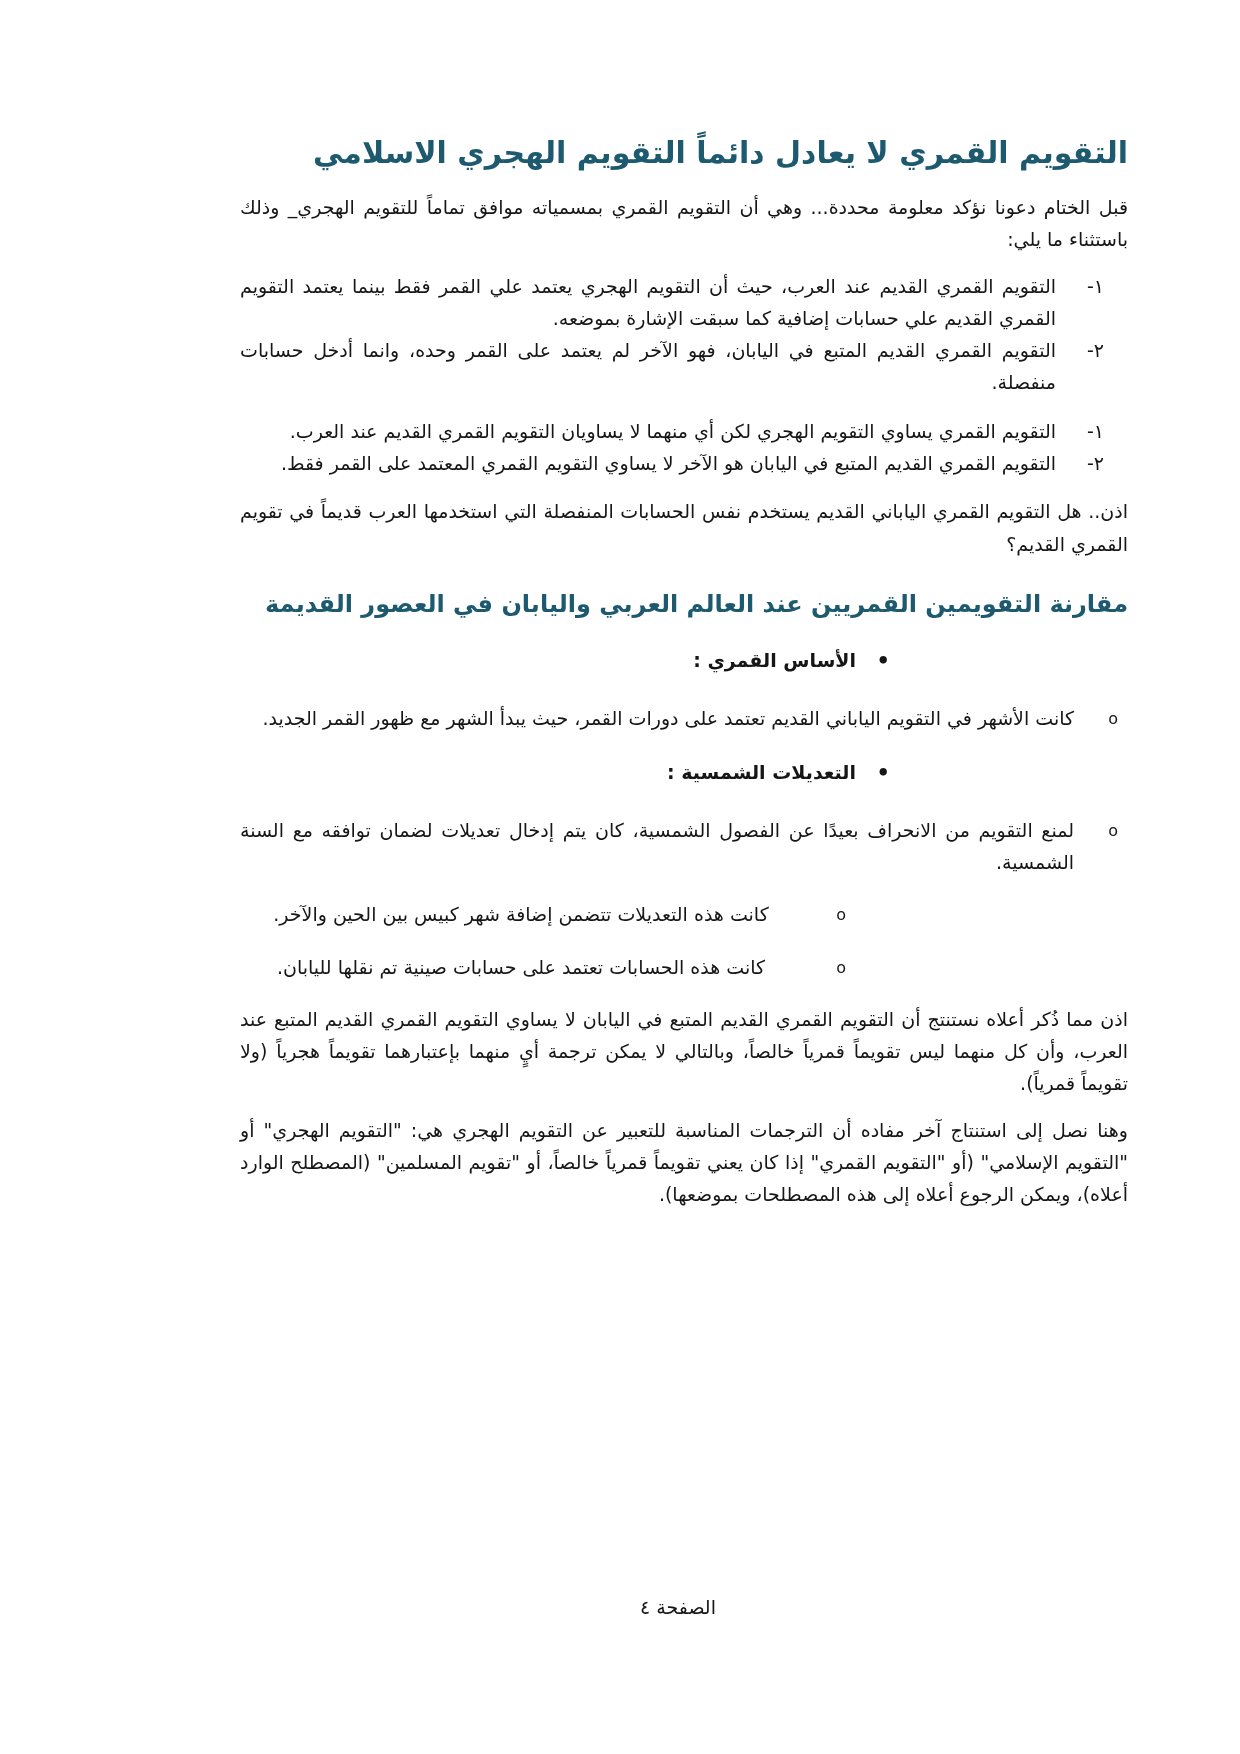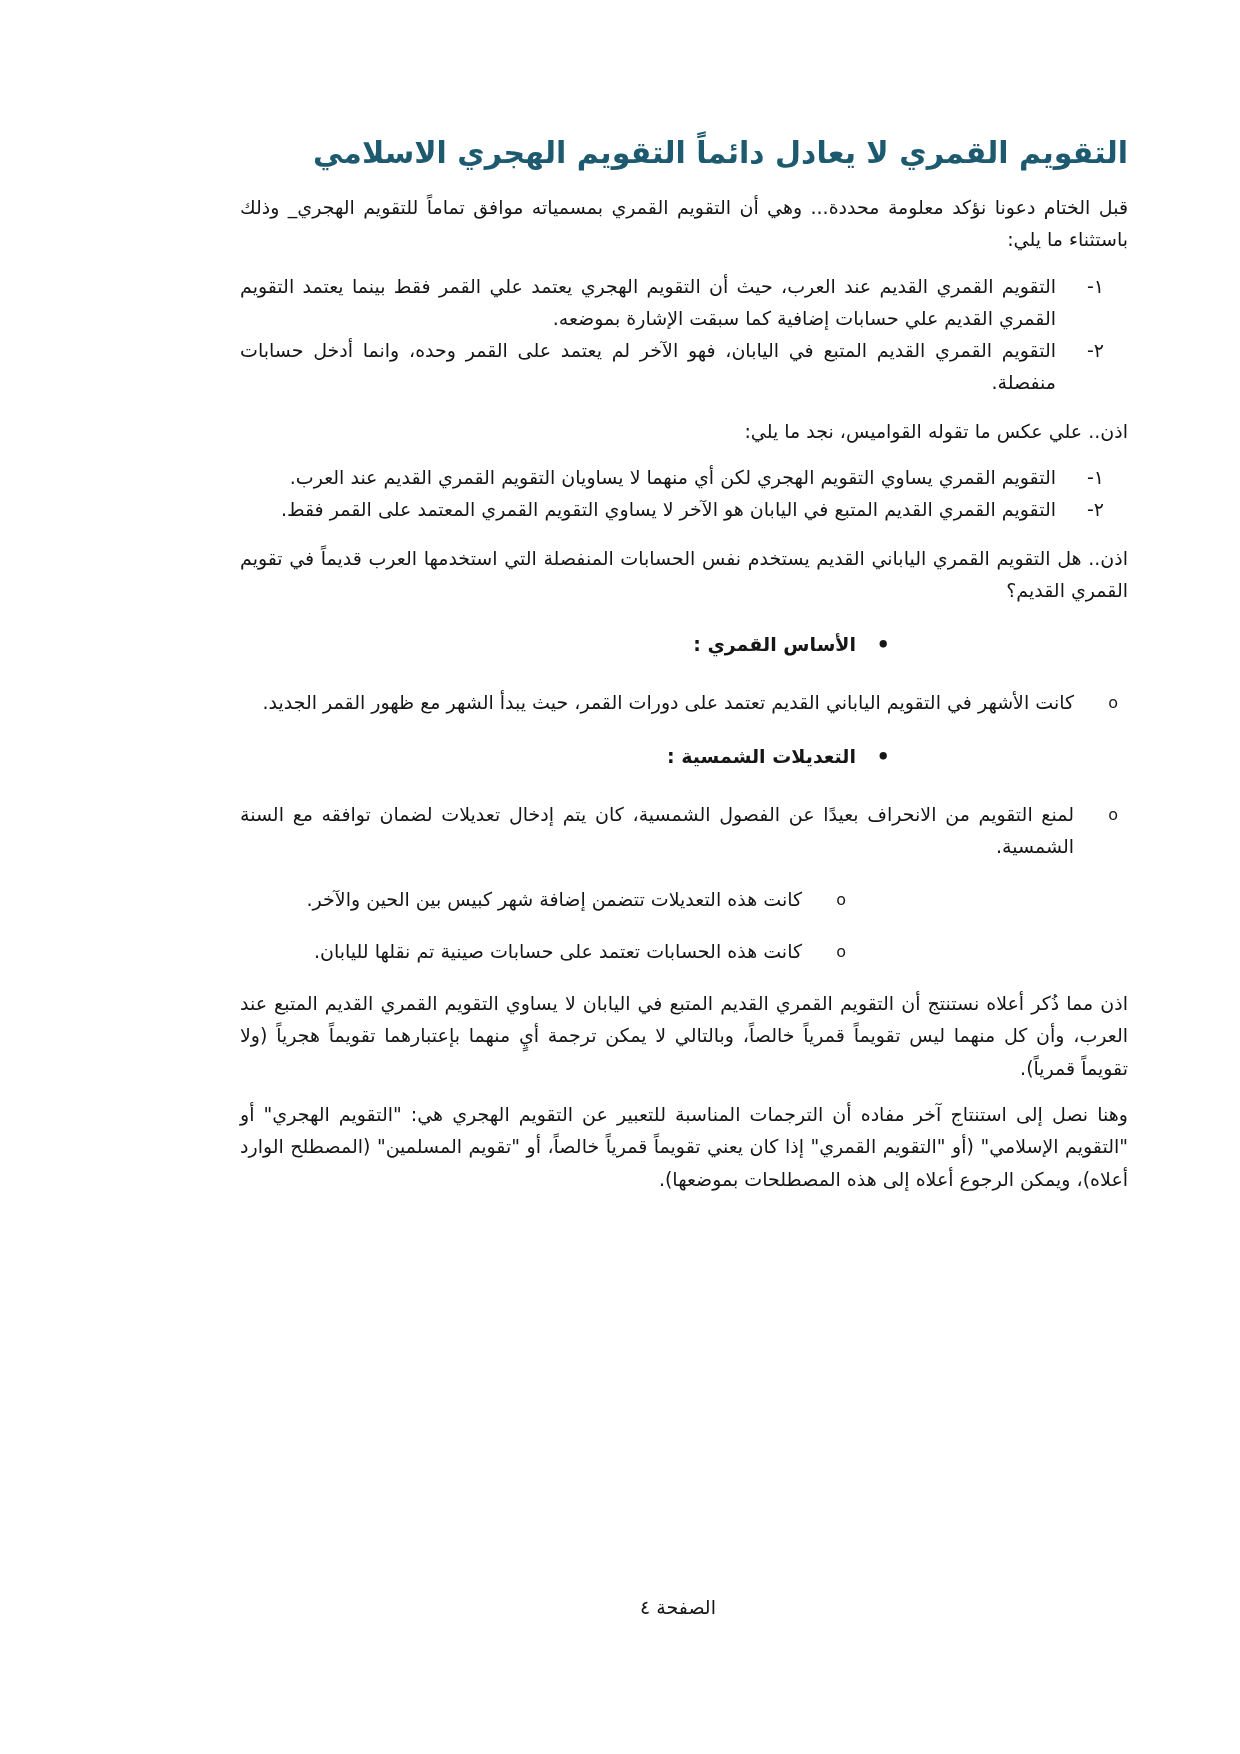--- a/index.html
+++ b/index.html
@@ -62,21 +62,21 @@
   .sub-item {
     display:flex;
     font-size:19px;
     line-height:1.7;
     padding-right:10px;
     margin:20px 0 20px 0;
   }
   .sub-item .marker { flex:0 0 44px; font-size:16px; padding-top:3px; }
   .sub-item .item-text { flex:1; text-align:justify; }
   .sub-item.deep { padding-right:282px; }
-  .sub-item.deep .item-text { text-align:right; }
+  .sub-item.deep .item-text { text-align:center; }
 
   .page-footer {
     position:absolute;
     top:1596px; right:12px; left:0;
     text-align:center;
     font-size:19px;
     color:#161616;
   }
 </style>
 </head>
@@ -92,36 +92,36 @@
     <div class="num-item">
       <span class="marker">١-</span>
       <span class="item-text">التقويم القمري القديم عند العرب، حيث أن التقويم الهجري يعتمد علي القمر فقط بينما يعتمد التقويم القمري القديم علي حسابات إضافية كما سبقت الإشارة بموضعه.</span>
     </div>
     <div class="num-item">
       <span class="marker">٢-</span>
       <span class="item-text">التقويم القمري القديم المتبع في اليابان، فهو الآخر لم يعتمد على القمر وحده، وانما أدخل حسابات منفصلة.</span>
     </div>
   </div>
 
-  <p class="body-par">اذن.. علي عكس ما تقوله القواميس، نجد ما يلي:</p>
 
   <div class="num-list">
     <div class="num-item">
       <span class="marker">١-</span>
       <span class="item-text">التقويم القمري يساوي التقويم الهجري لكن أي منهما لا يساويان التقويم القمري القديم عند العرب.</span>
     </div>
     <div class="num-item">
       <span class="marker">٢-</span>
       <span class="item-text">التقويم القمري القديم المتبع في اليابان هو الآخر لا يساوي التقويم القمري المعتمد على القمر فقط.</span>
     </div>
   </div>
 
   <p class="body-par">اذن.. هل التقويم القمري الياباني القديم يستخدم نفس الحسابات المنفصلة التي استخدمها العرب قديماً في تقويم القمري القديم؟</p>
 
 
+  <h2 class="section-heading">مقارنة التقويمين القمريين عند العالم العربي واليابان في العصور القديمة</h2>
 
 
 
   <div class="bullet-item">
     <span class="marker">•</span>
     <span class="item-text">الأساس القمري :</span>
   </div>
 
   <div class="sub-item">
     <span class="marker">o</span>

